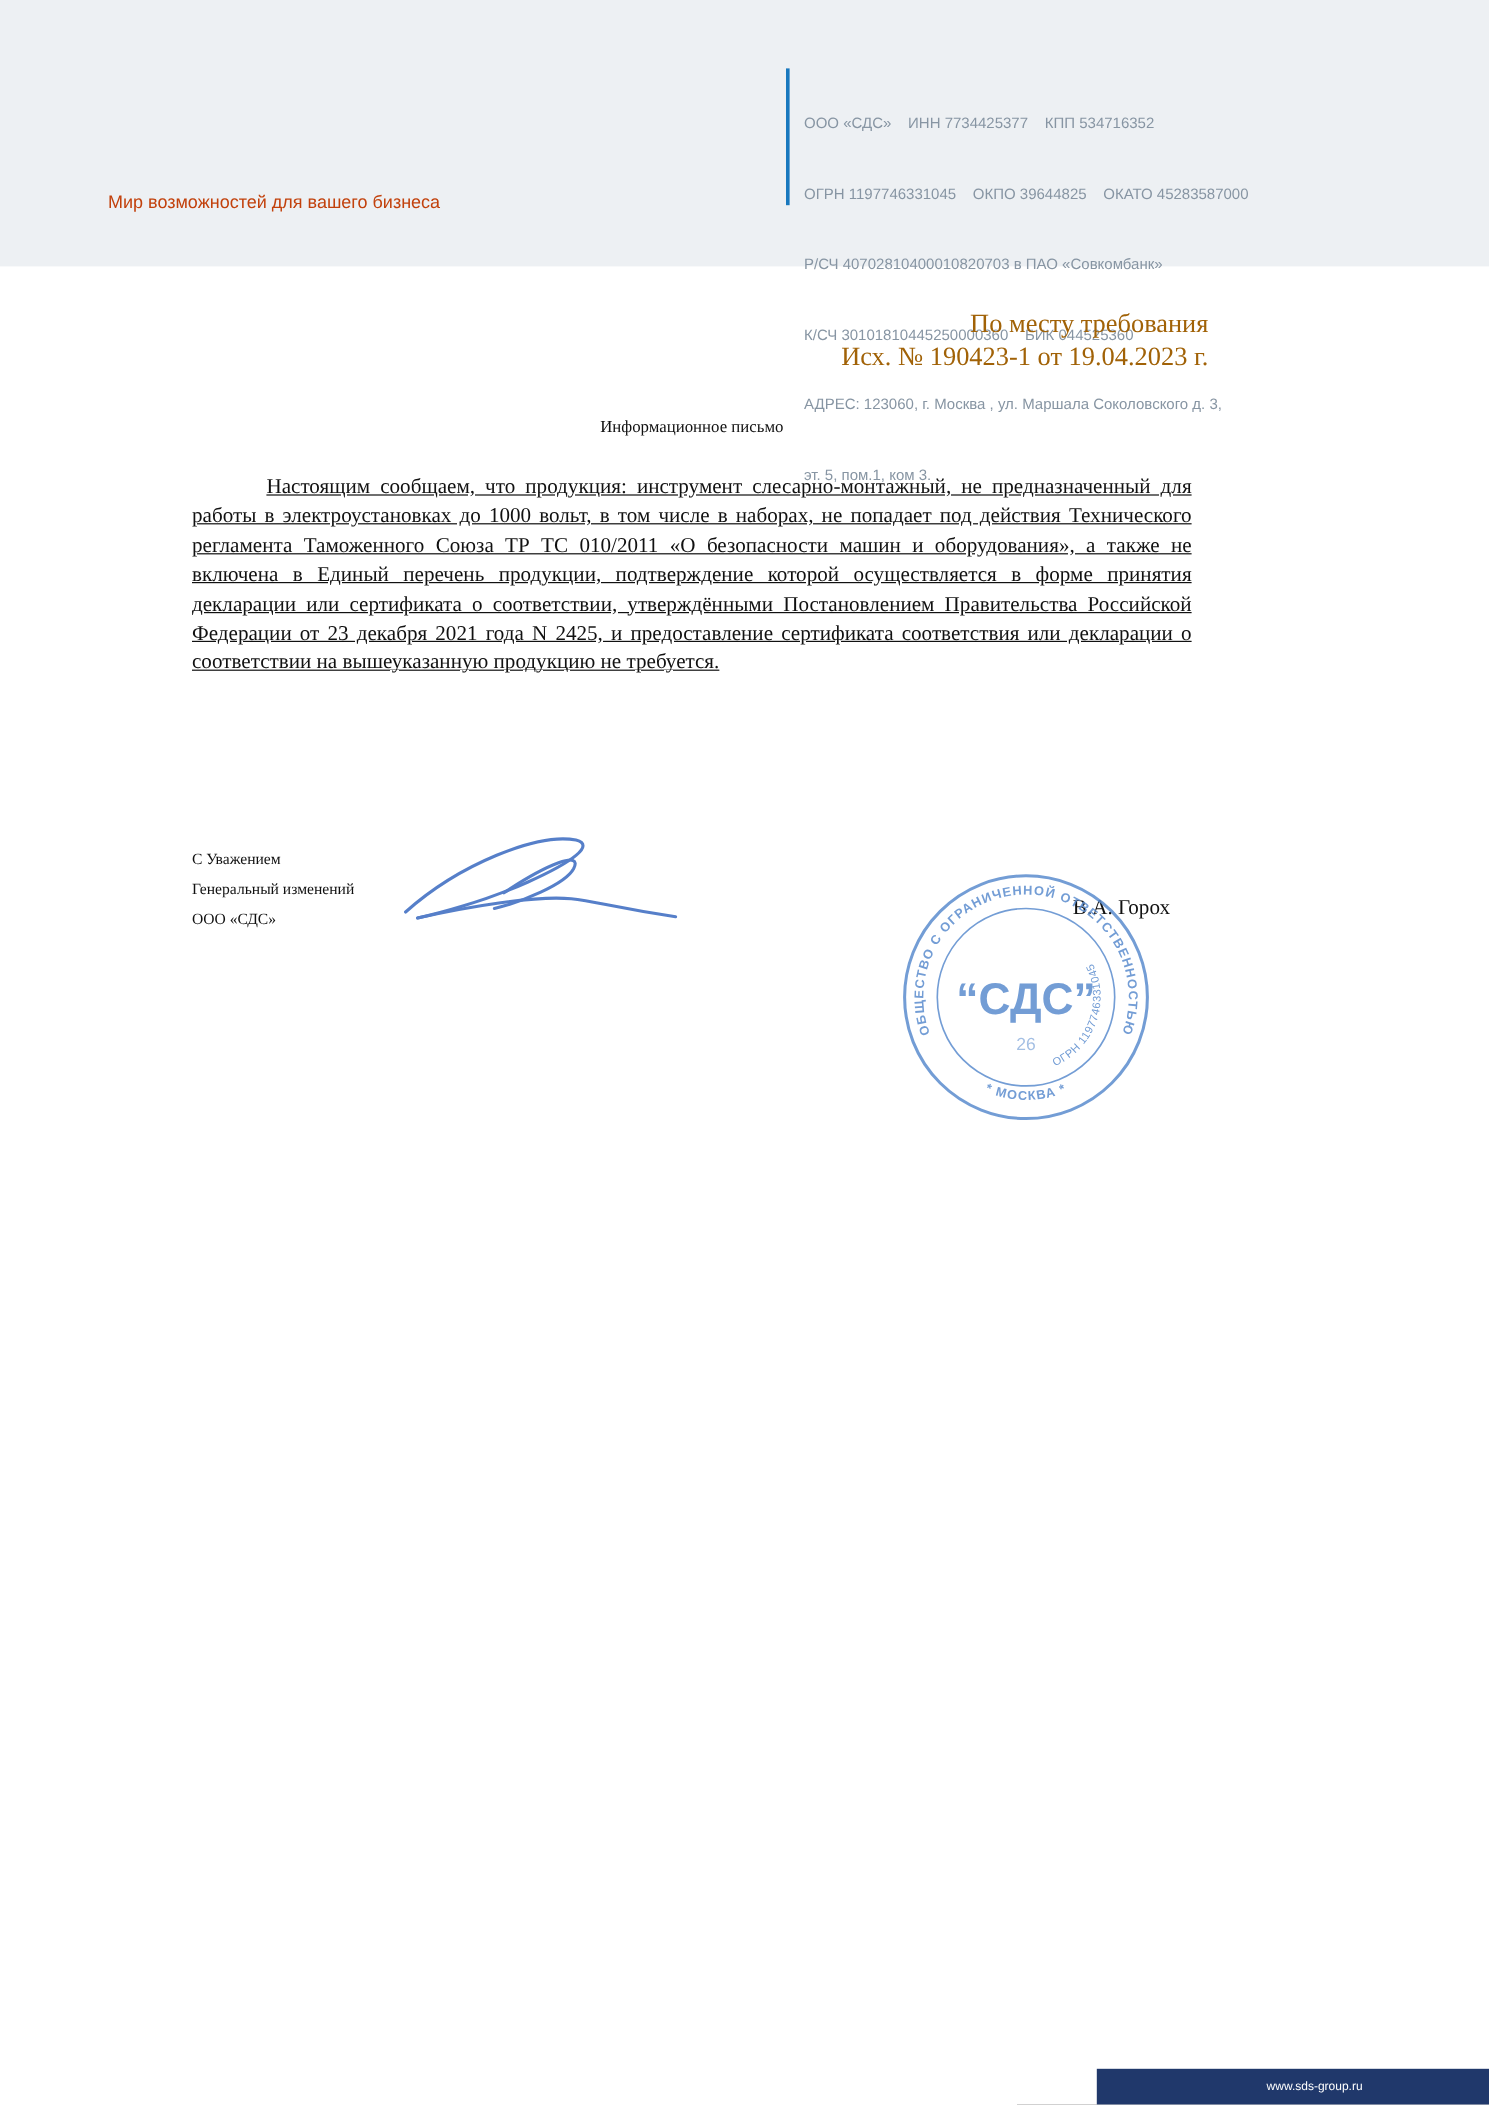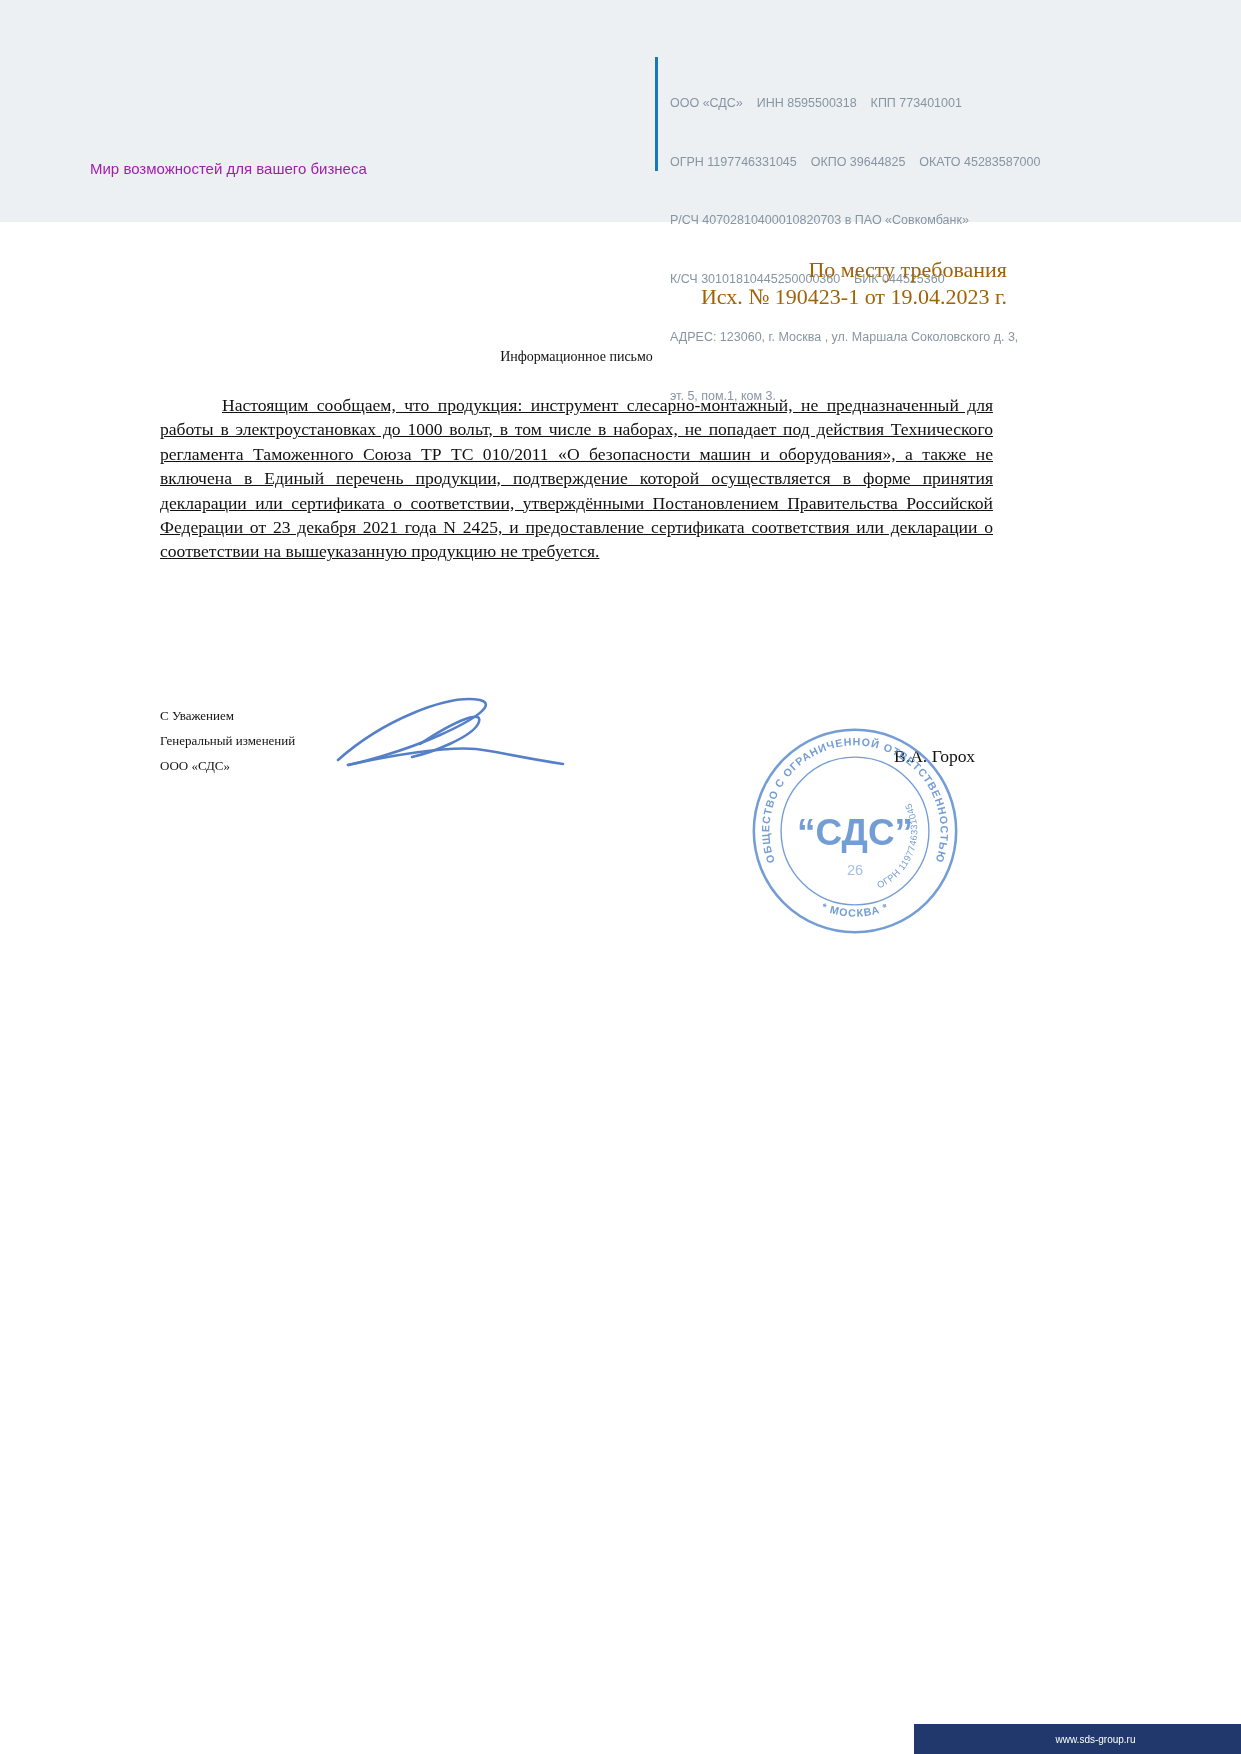--- a/index.html
+++ b/index.html
@@ -10,21 +10,21 @@
   }
   
   .header { position:absolute; top:0; left:0; width:100%; height:222px; background:#edf0f3; }
   .logo {
     position:absolute; left:84px; top:28px;
     font-family:"Liberation Sans", sans-serif; font-weight:700;
     font-size:104px; line-height:104px; letter-spacing:-4px; color:#1878be;
   }
   .tagline {
     position:absolute; left:90px; top:160px;
-    font-family:"Liberation Sans", sans-serif; font-size:15px; color:#a21caf;
+    font-family:"Liberation Sans", sans-serif; font-size:15px; color:#c2410c;
   }
   .details-rule { position:absolute; left:655px; top:57px; width:3px; height:114px; background:#1878be; }
   .details {
     position:absolute; left:670px; top:55px;
     font-family:"Liberation Sans", sans-serif; font-size:12.5px; line-height:19.5px;
     color:#8795a3; white-space:pre-wrap;
   }
   
   .ref-block { position:absolute; right:234px; top:256px; text-align:right; font-size:22px; line-height:27px; color:#a16207; }
   .letter-title { position:absolute; left:160px; top:349px; width:833px; text-align:center; font-size:14px; color:#111; }
@@ -44,21 +44,21 @@
 </style>
 </head>
 <body>
 
 <div class="page">
 
   <div class="header">
     <div class="tagline">Мир возможностей для вашего бизнеса</div>
     <div class="details-rule"></div>
     <div class="details">
-      <div>ООО «СДС»    ИНН 8595500318    КПП 773401001</div>
+      <div>ООО «СДС»    ИНН 7734425377    КПП 534716352</div>
       <div>ОГРН 1197746331045    ОКПО 39644825    ОКАТО 45283587000</div>
       <div>Р/СЧ 40702810400010820703 в ПАО «Совкомбанк»</div>
       <div>К/СЧ 30101810445250000360    БИК 044525360</div>
       <div>АДРЕС: 123060, г. Москва , ул. Маршала Соколовского д. 3,</div>
       <div>эт. 5, пом.1, ком 3.</div>
     </div>
   </div>
 
   <div class="ref-block">
     <div>По месту требования</div>

